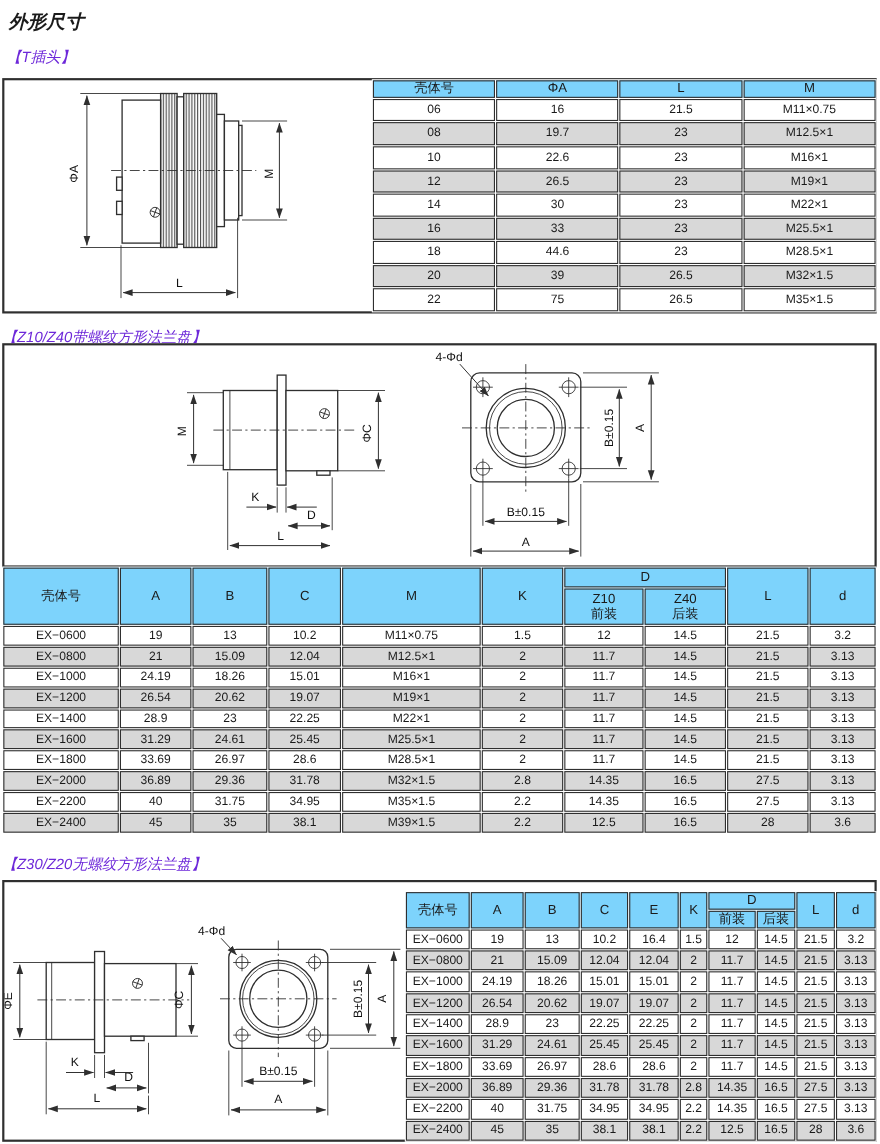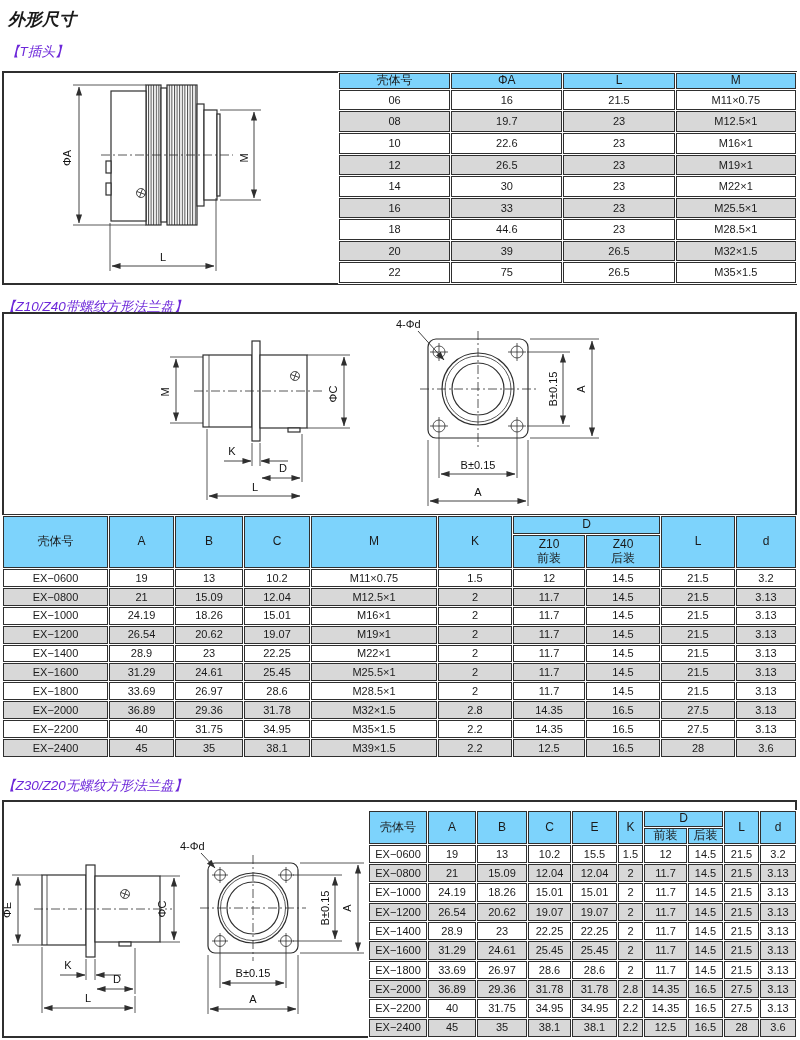--- a/index.html
+++ b/index.html
@@ -508,21 +508,21 @@
       <th>前装</th>
       <th>后装</th>
     </tr>
   </thead>
   <tbody>
       <tr>
         <td>EX−0600</td>
         <td>19</td>
         <td>13</td>
         <td>10.2</td>
-        <td>15.5</td>
+        <td>16.4</td>
         <td>1.5</td>
         <td>12</td>
         <td>14.5</td>
         <td>21.5</td>
         <td>3.2</td>
       </tr>
       <tr class="alt">
         <td>EX−0800</td>
         <td>21</td>
         <td>15.09</td>

